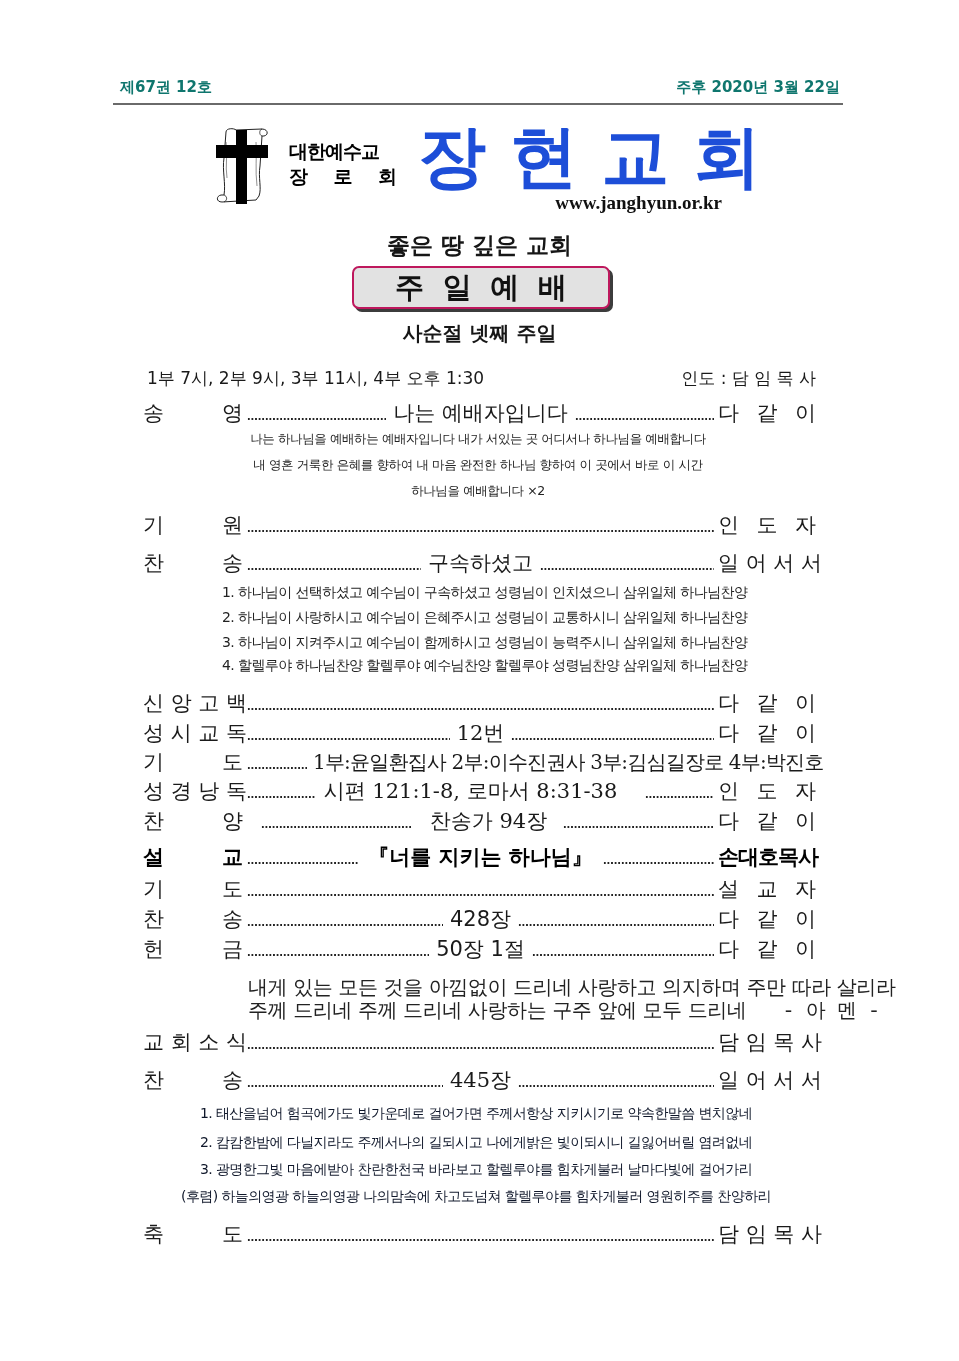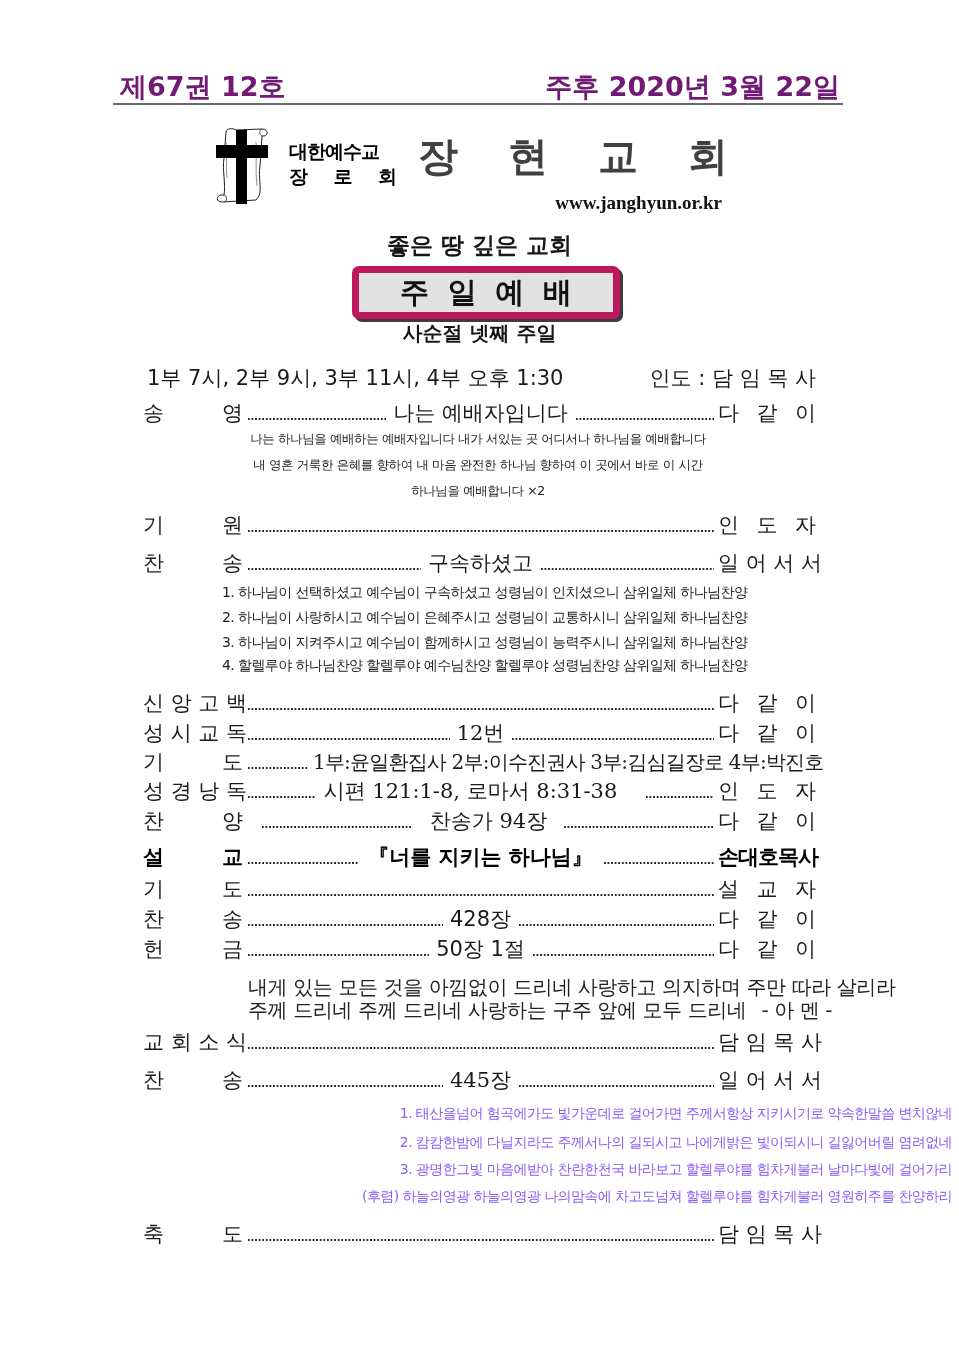--- a/index.html
+++ b/index.html
@@ -4,48 +4,48 @@
 <style>
   html, body { margin:0; padding:0; }
   body {
     width:959px; height:1361px; position:relative; overflow:hidden;
     background:#ffffff; color:#161616;
     font-family:"DejaVu Sans", sans-serif;
   }
   .abs { position:absolute; }
 
   
-  .hdr { top:73px; font-size:27px; font-weight:bold; line-height:28px; color:#701a75; white-space:nowrap; }
+  .hdr { top:73px; font-size:15px; font-weight:bold; line-height:28px; color:#0f766e; white-space:nowrap; }
   .hdr-left { left:120px; }
   .hdr-right { right:119px;margin-left:40px; }
   .hr { left:113px; top:103px; width:730px; height:2px; background:#6a6a6a; }
 
   
   .logo-svg { left:212px; top:126px; }
   .denom { left:289px; width:108px; font-family:"DejaVu Serif", serif; font-weight:bold;
            font-size:19px; line-height:22px; white-space:nowrap;
            text-align:justify; text-align-last:justify; color:#000; }
   .denom1 { top:140px; letter-spacing:-1px; }
   .denom2 { top:165px; }
   .church { left:418px; top:118px; width:310px; font-family:"DejaVu Serif", serif;
-            font-weight:bold; font-size:40px; line-height:76px; color:#404040;
+            font-weight:bold; font-size:68px; line-height:76px; color:#1d4ed8;
             text-align:justify; text-align-last:justify; white-space:nowrap; }
   .url { left:520px; top:191px; width:202px; text-align:right; font-family:Liberation Serif, serif;
          font-weight:bold; font-size:19px; line-height:24px; color:#111; }
 
   
   .motto { left:0; top:229px; width:959px; text-align:center; font-size:23px; font-weight:bold; line-height:32px; }
-  .title-box { left:352px; top:266px; width:254px; height:39px; border:7px solid #be185d; border-radius:7px;
+  .title-box { left:352px; top:266px; width:254px; height:39px; border:2px solid #be185d; border-radius:7px;
                background:#e2e2e2; box-shadow:3px 3px 0 #3c3c3c; }
   .title-text { display:block; width:172px; margin:0 auto; font-size:29px; font-weight:bold; line-height:39px;
                 text-align:justify; text-align-last:justify; white-space:nowrap; color:#111; }
   .day { left:0; top:319px; width:959px; text-align:center; font-size:20px; font-weight:bold; line-height:28px; }
 
   
-  .sched { top:364px; font-size:21px; line-height:28px; white-space:nowrap; color:#1a1a1a; }
+  .sched { top:364px; font-size:17px; line-height:28px; white-space:nowrap; color:#1a1a1a; }
   .sched-left { left:147px; }
   .sched-right { right:143px; }
 
   
   .row { position:absolute; left:143px; width:673px; height:30px; display:flex; align-items:stretch;
          font-size:21px; line-height:30px; color:#1a1a1a; }
   .row.serif { font-family:"DejaVu Serif", serif; }
   .row.bold { font-weight:bold; color:#000; }
   .lbl { width:100px; flex:none; white-space:nowrap; text-align:justify; text-align-last:justify; }
   .mid { flex:1; display:flex; margin:0 4px; min-width:0; }
@@ -54,23 +54,23 @@
   .dots.fixed { flex:none; }
   .ctr { flex:none; padding:0 7px; white-space:nowrap; }
   .ctr:empty { display:none; }
   .rt { width:98px; flex:none; white-space:nowrap; text-align:justify; text-align-last:justify; }
 
   
   .lyr { position:absolute; left:0; width:956px; text-align:center; font-size:12.5px; letter-spacing:-0.4px;
          line-height:18px; color:#222; white-space:nowrap; }
   .verse { position:absolute; left:222px; font-size:14px; letter-spacing:-0.6px; line-height:20px; color:#222; white-space:nowrap; }
   .offer { position:absolute; left:248px; font-size:20px; letter-spacing:-0.4px; line-height:20px; color:#222; white-space:nowrap; }
-  .amen { margin-left:15px; }
-  .verse2 { position:absolute; left:0; width:952px; text-align:right; font-size:14px; letter-spacing:-0.6px;
-            line-height:20px; color:#8b5cf6; white-space:nowrap; }
+  .amen { margin-left:36px;font-family:Liberation Mono, monospace; }
+  .verse2 { position:absolute; left:0; width:952px; text-align:center; font-size:14px; letter-spacing:-0.6px;
+            line-height:20px; color:#0f172a; white-space:nowrap; }
 </style>
 </head>
 <body>
 
 <div class="abs hdr hdr-left">제67권 12호</div>
 <div class="abs hdr hdr-right">주후 2020년 3월 22일</div>
 <div class="abs hr"></div>
 
 <svg class="abs logo-svg" width="60" height="82" viewBox="0 0 60 82">
   <path d="M14 6 C14 2, 22 2, 24 4 L50 3 C56 3, 57 9, 52 10 L50 10 L48 40 C46 52, 50 62, 47 70 L44 74 L10 76 C4 76, 4 70, 9 69 L12 69 C14 58, 10 44, 12 32 Z" fill="#ffffff" stroke="#222" stroke-width="1"></path>

